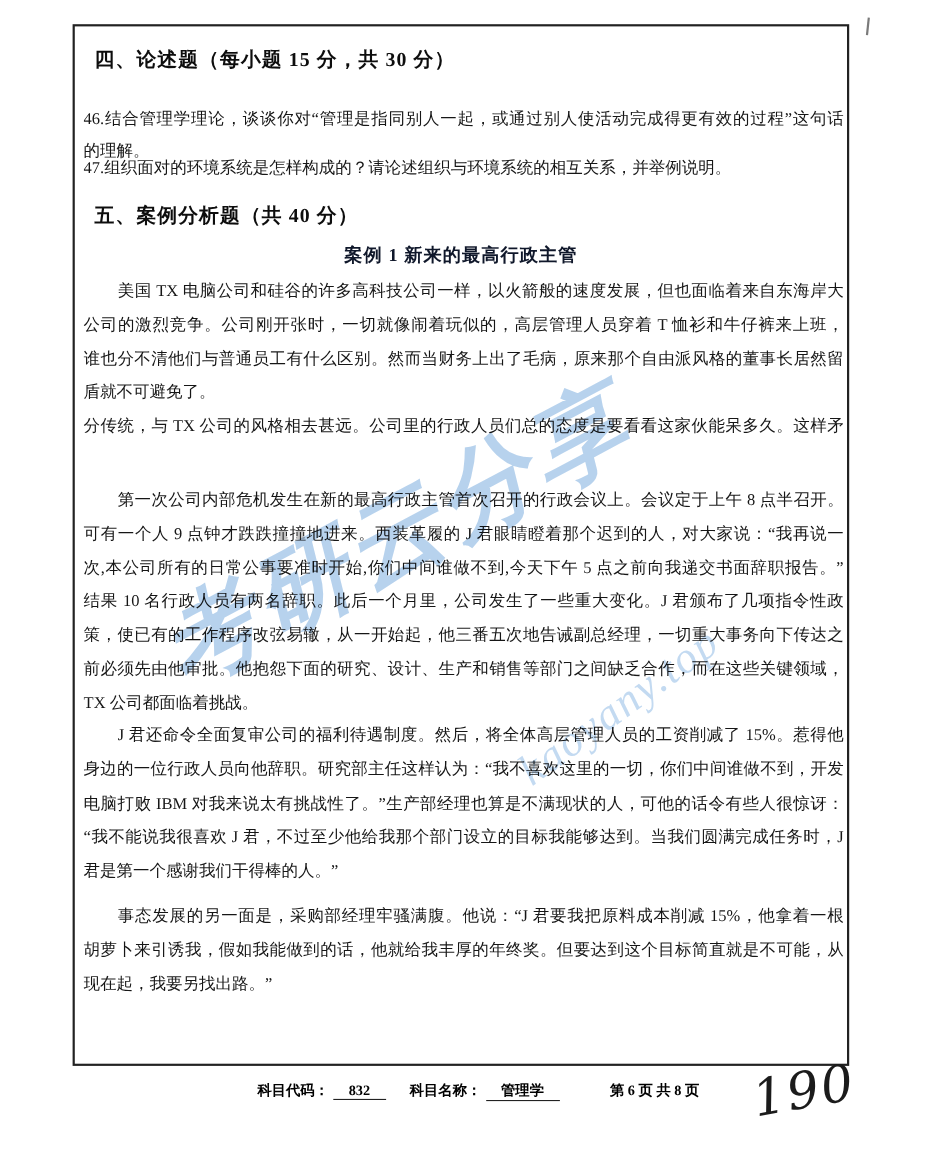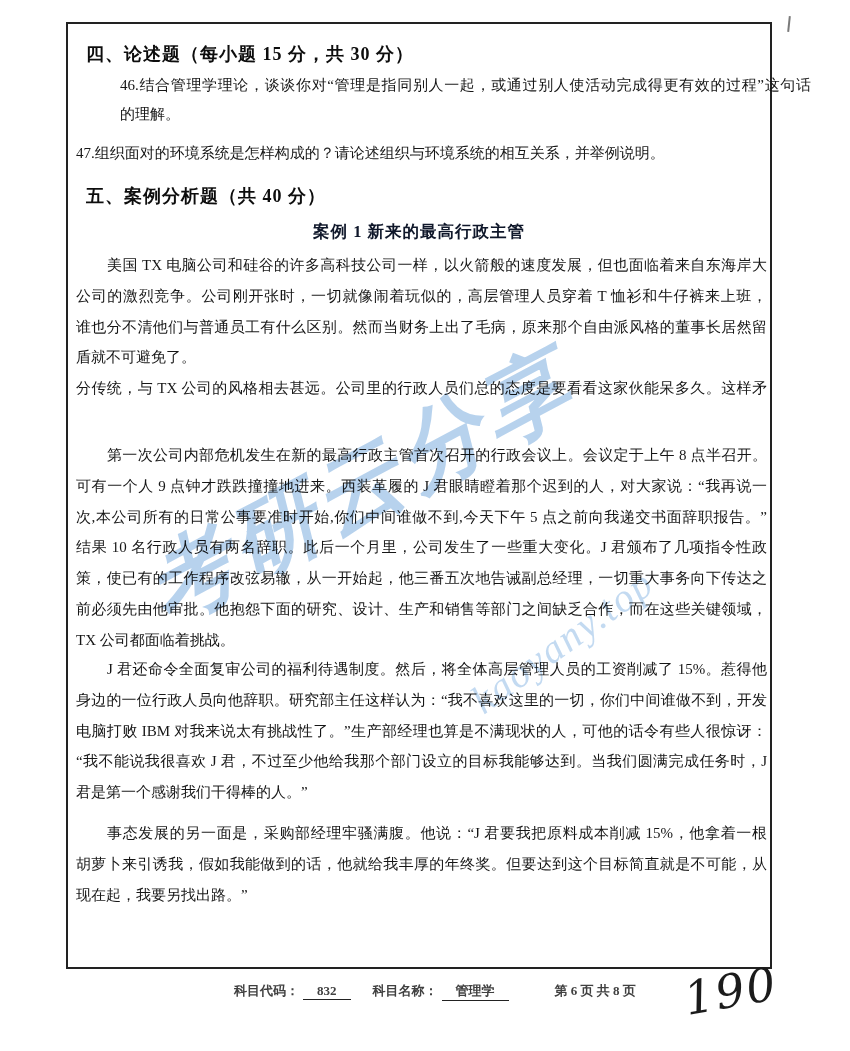--- a/index.html
+++ b/index.html
@@ -22,36 +22,36 @@
     letter-spacing:1px;white-space:nowrap;color:#0d0d0d;margin-left:10px;
   }
   .h4{top:42px;}
   .h5{top:184px;}
   .case-title{
     position:absolute;left:66px;top:221px;width:706px;text-align:center;
     font-size:16.5px;font-weight:bold;letter-spacing:1px;color:#0f172a;
   }
   .block{position:absolute;left:76px;width:691px;font-size:15px;line-height:30.8px;}
   .sec4{line-height:28.5px;}
-  .q46{top:71px;margin-left:44px;}
+  .q46{top:95px;}
   .q47{top:139px;}
   .p1{top:250px;}
   .p2{top:440px;}
   .p3{top:654px;}
   .p4{top:818px;}
   .p5{top:906px;}
   .ln{height:30.8px;overflow:hidden;text-align:left;}
   .sec4 .ln{height:28.5px;}
   .full{text-align:justify;text-align-last:justify;}
   .indent{padding-left:31px;}
   .faded{color:#9b9b9b;}
   .footer{
     position:absolute;left:66px;top:982px;width:706px;padding-left:168px;
     box-sizing:border-box;font-size:13px;font-weight:bold;white-space:nowrap;
-    color:#404040;
+    color:#000000;
   }
   .footer .lab{margin-right:4px;}
   .footer .val{
     display:inline-block;padding:0 14px;border-bottom:1.6px solid #222;
     text-align:center;
   }
   .footer .gap1{margin-left:22px;}
   .footer .gap2{margin-left:46px;}
   .hand-num{
     position:absolute;left:684px;top:964px;font-size:46px;font-style:italic;

